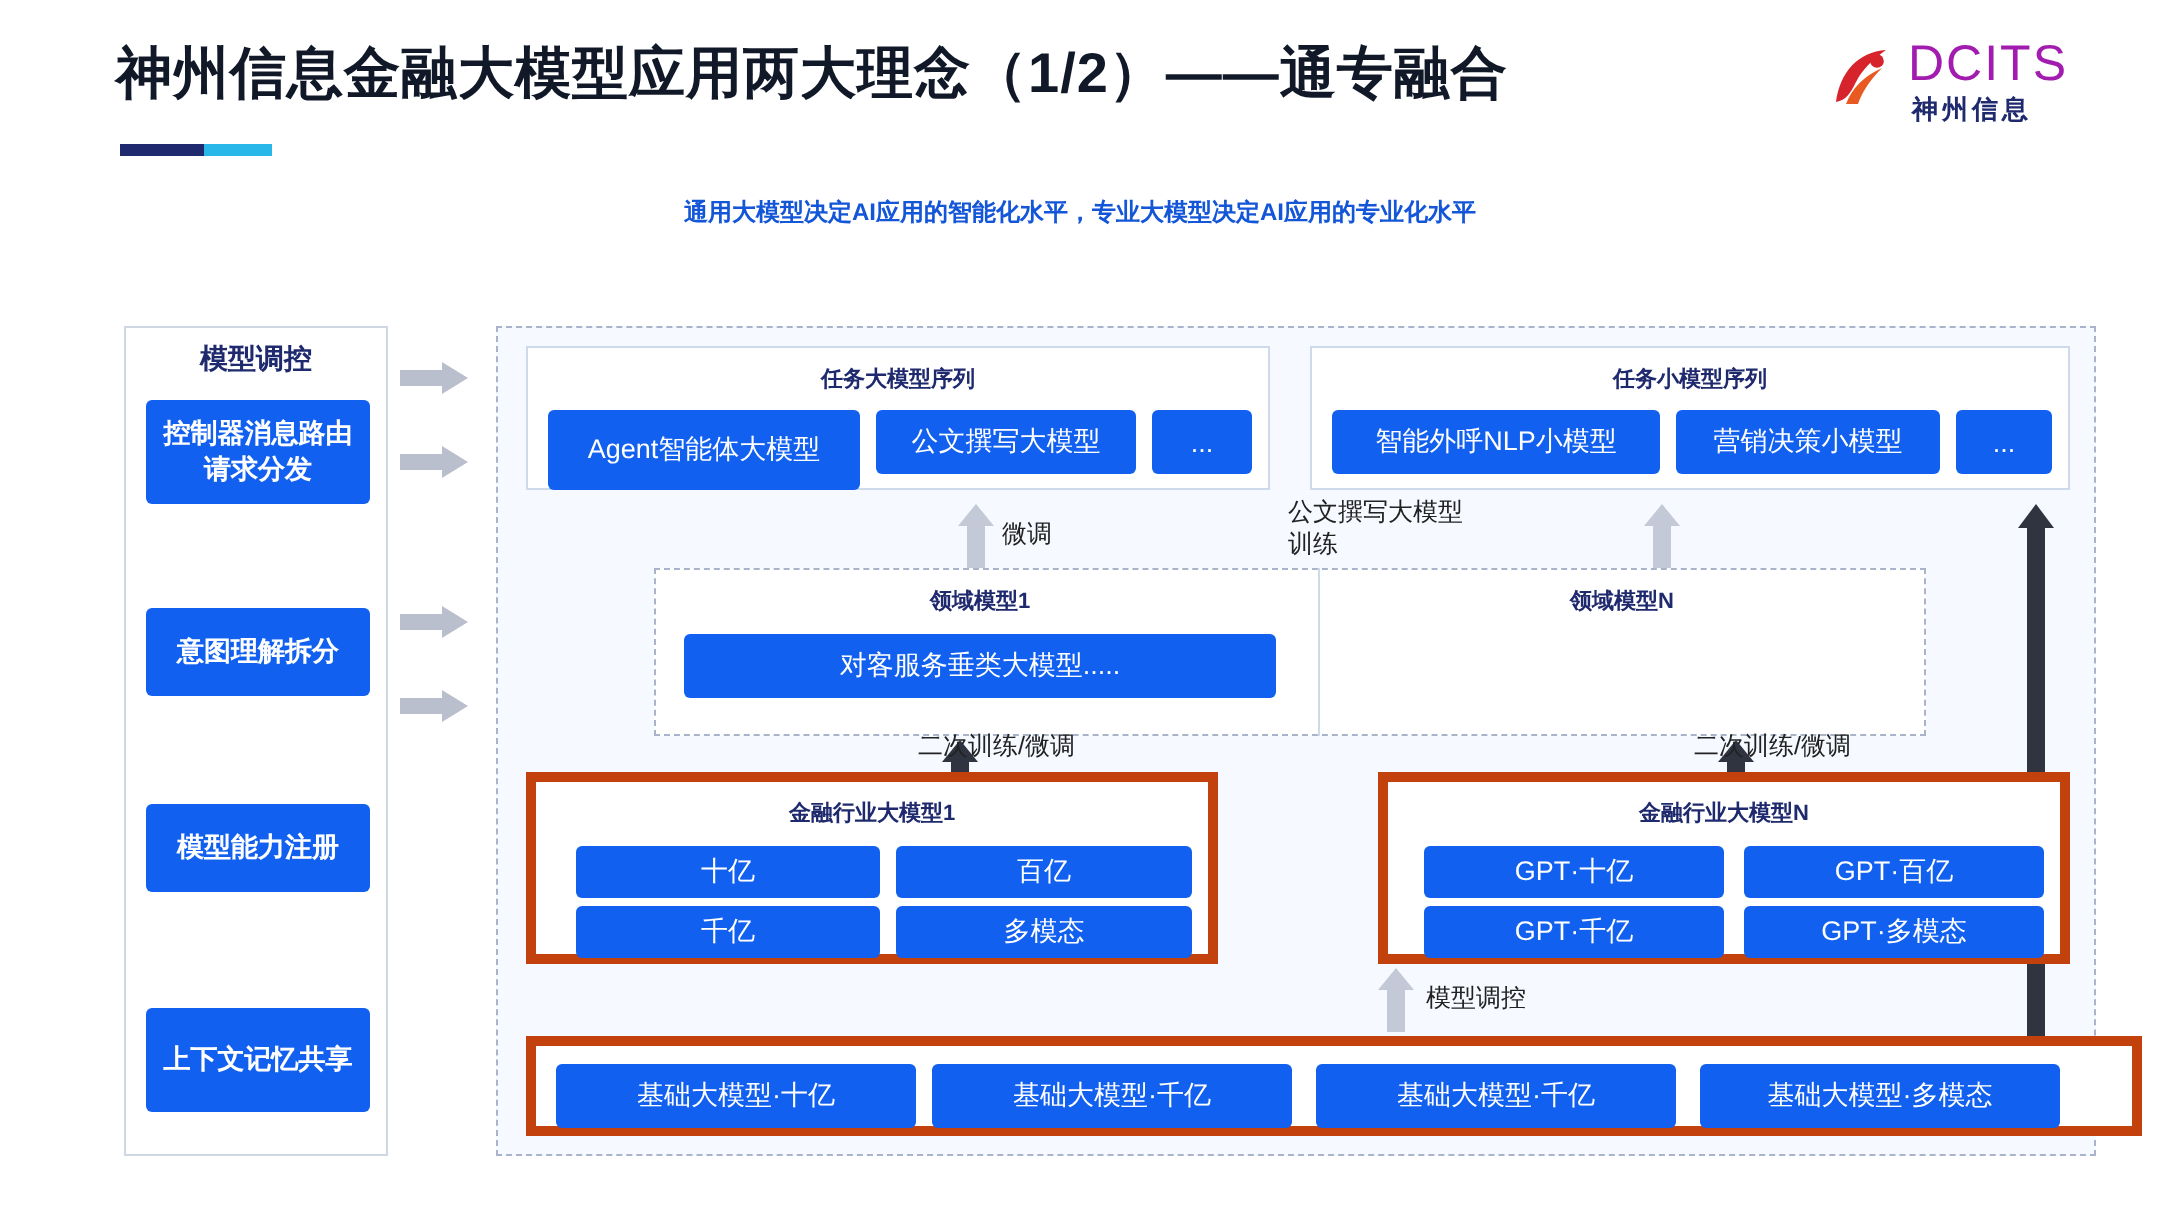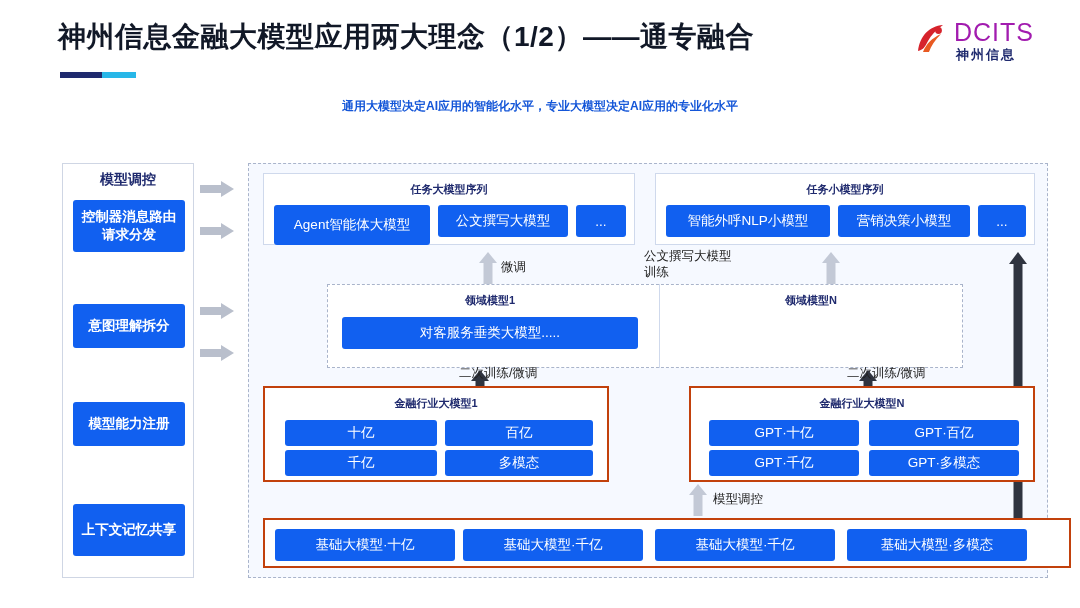--- a/index.html
+++ b/index.html
@@ -99,21 +99,21 @@
     text-align: center; padding: 2px 4px;
   }
 
   
   .dashed-panel {
     position: absolute; border: 1px dashed #a9b4cb; background: #ffffff;
   }
 
   
   .light-panel {
-    position: absolute; border: 2px solid #c2410c; background: #ffffff;
+    position: absolute; border: 5px solid #c2410c; background: #ffffff;
   }
 
   
   .up-arrow { position: absolute; }
   .up-arrow .stem {
     position: absolute; left: 50%; transform: translateX(-50%);
     bottom: 0; width: 9px; background: #c3c9d6;
   }
   .up-arrow .tip {
     position: absolute; left: 50%; transform: translateX(-50%); top: 0;

